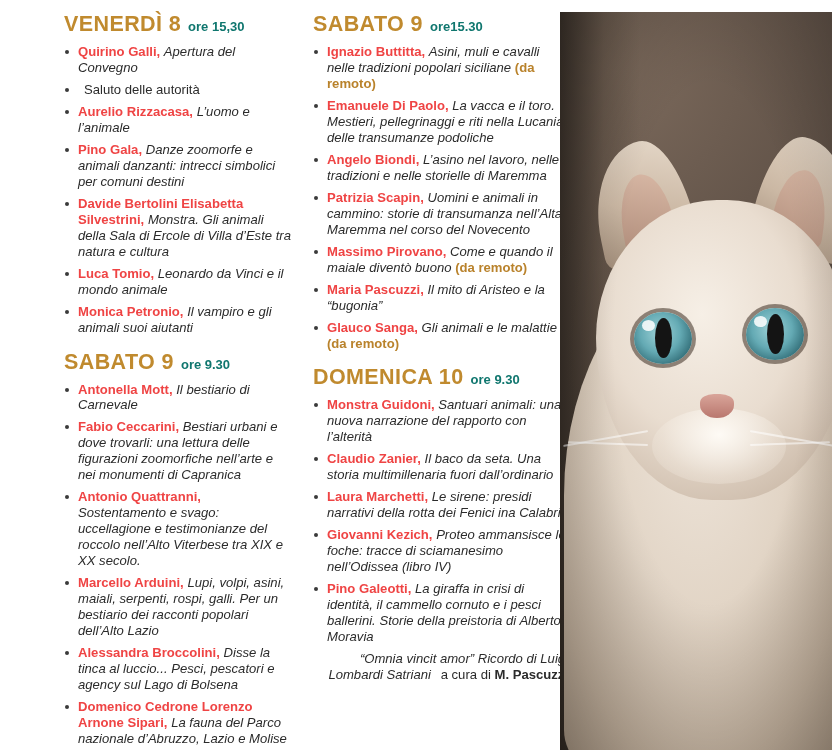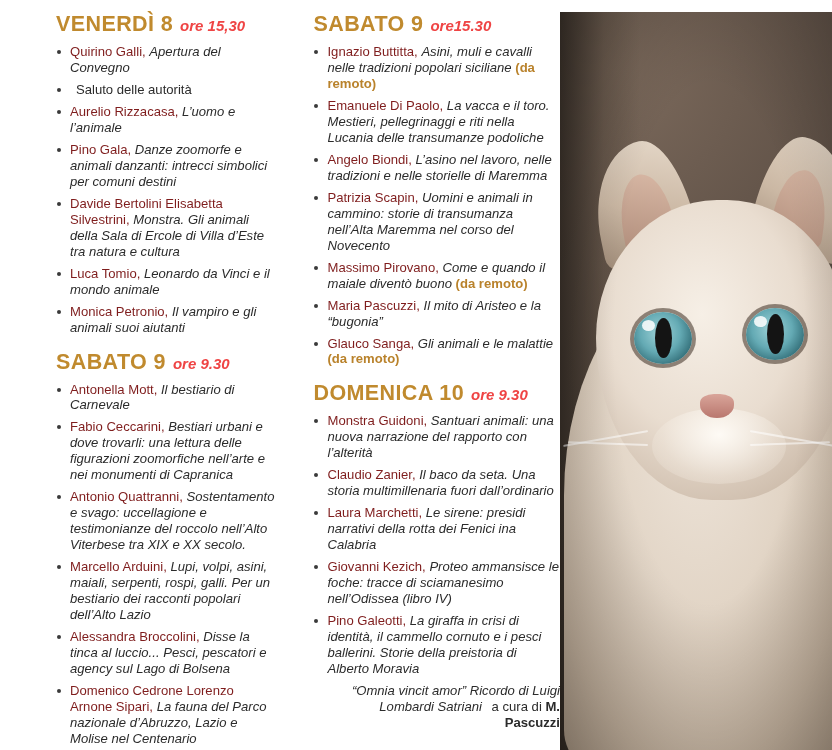--- a/index.html
+++ b/index.html
@@ -14,27 +14,26 @@
     overflow: hidden;
   }
   .page {
     position: relative;
     width: 832px;
     height: 750px;
     box-sizing: border-box;
   }
   .columns {
     position: absolute;
-    left: 8px;
+    left: 16px;
     top: 0;
     width: 560px;
     height: 750px;
     display: flex;
     flex-direction: row;
-    gap: 16px;
   }
   .col {
     box-sizing: border-box;
   }
   .col-left {
     width: 285px;
     padding: 8px 10px 0 48px;
   }
   .col-mid {
     width: 275px;
@@ -178,24 +177,23 @@
     margin: 0 0 7px 0;
   }
   .day-head .day {
     color: #c08a2e;
     font-weight: bold;
     font-size: 21.5px;
     letter-spacing: 0.4px;
     font-family: "Liberation Sans", sans-serif;
   }
   .day-head .time {
-    color: #ef4444;
+    color: #0f766e;
     font-weight: bold;
-    font-size: 15px;
-    font-style: italic;
+    font-size: 13px;
   }
   .first-head { margin-top: 4px; }
   .talk-list {
     list-style: none;
     margin: 0 0 14px 0;
     padding: 0;
   }
   .talk {
     position: relative;
     padding-left: 14px;
@@ -210,22 +208,22 @@
     left: 1px;
     top: 6px;
     width: 4px;
     height: 4px;
     background: #3a3a3a;
     border-radius: 50%;
   }
   .talk.nobullet { padding-left: 14px; text-align: right; }
   .talk.nobullet:before { display: none; }
   .speaker {
-    font-weight: normal;
-    color: #7f1d1d;
+    font-weight: bold;
+    color: #ef4444;
     margin-top: 34px;
   }
   .title {
     font-style: italic;
     color: #2b2b2b;
   }
   .remote {
     color: #b9822b;
     font-weight: bold;
     font-style: normal;

